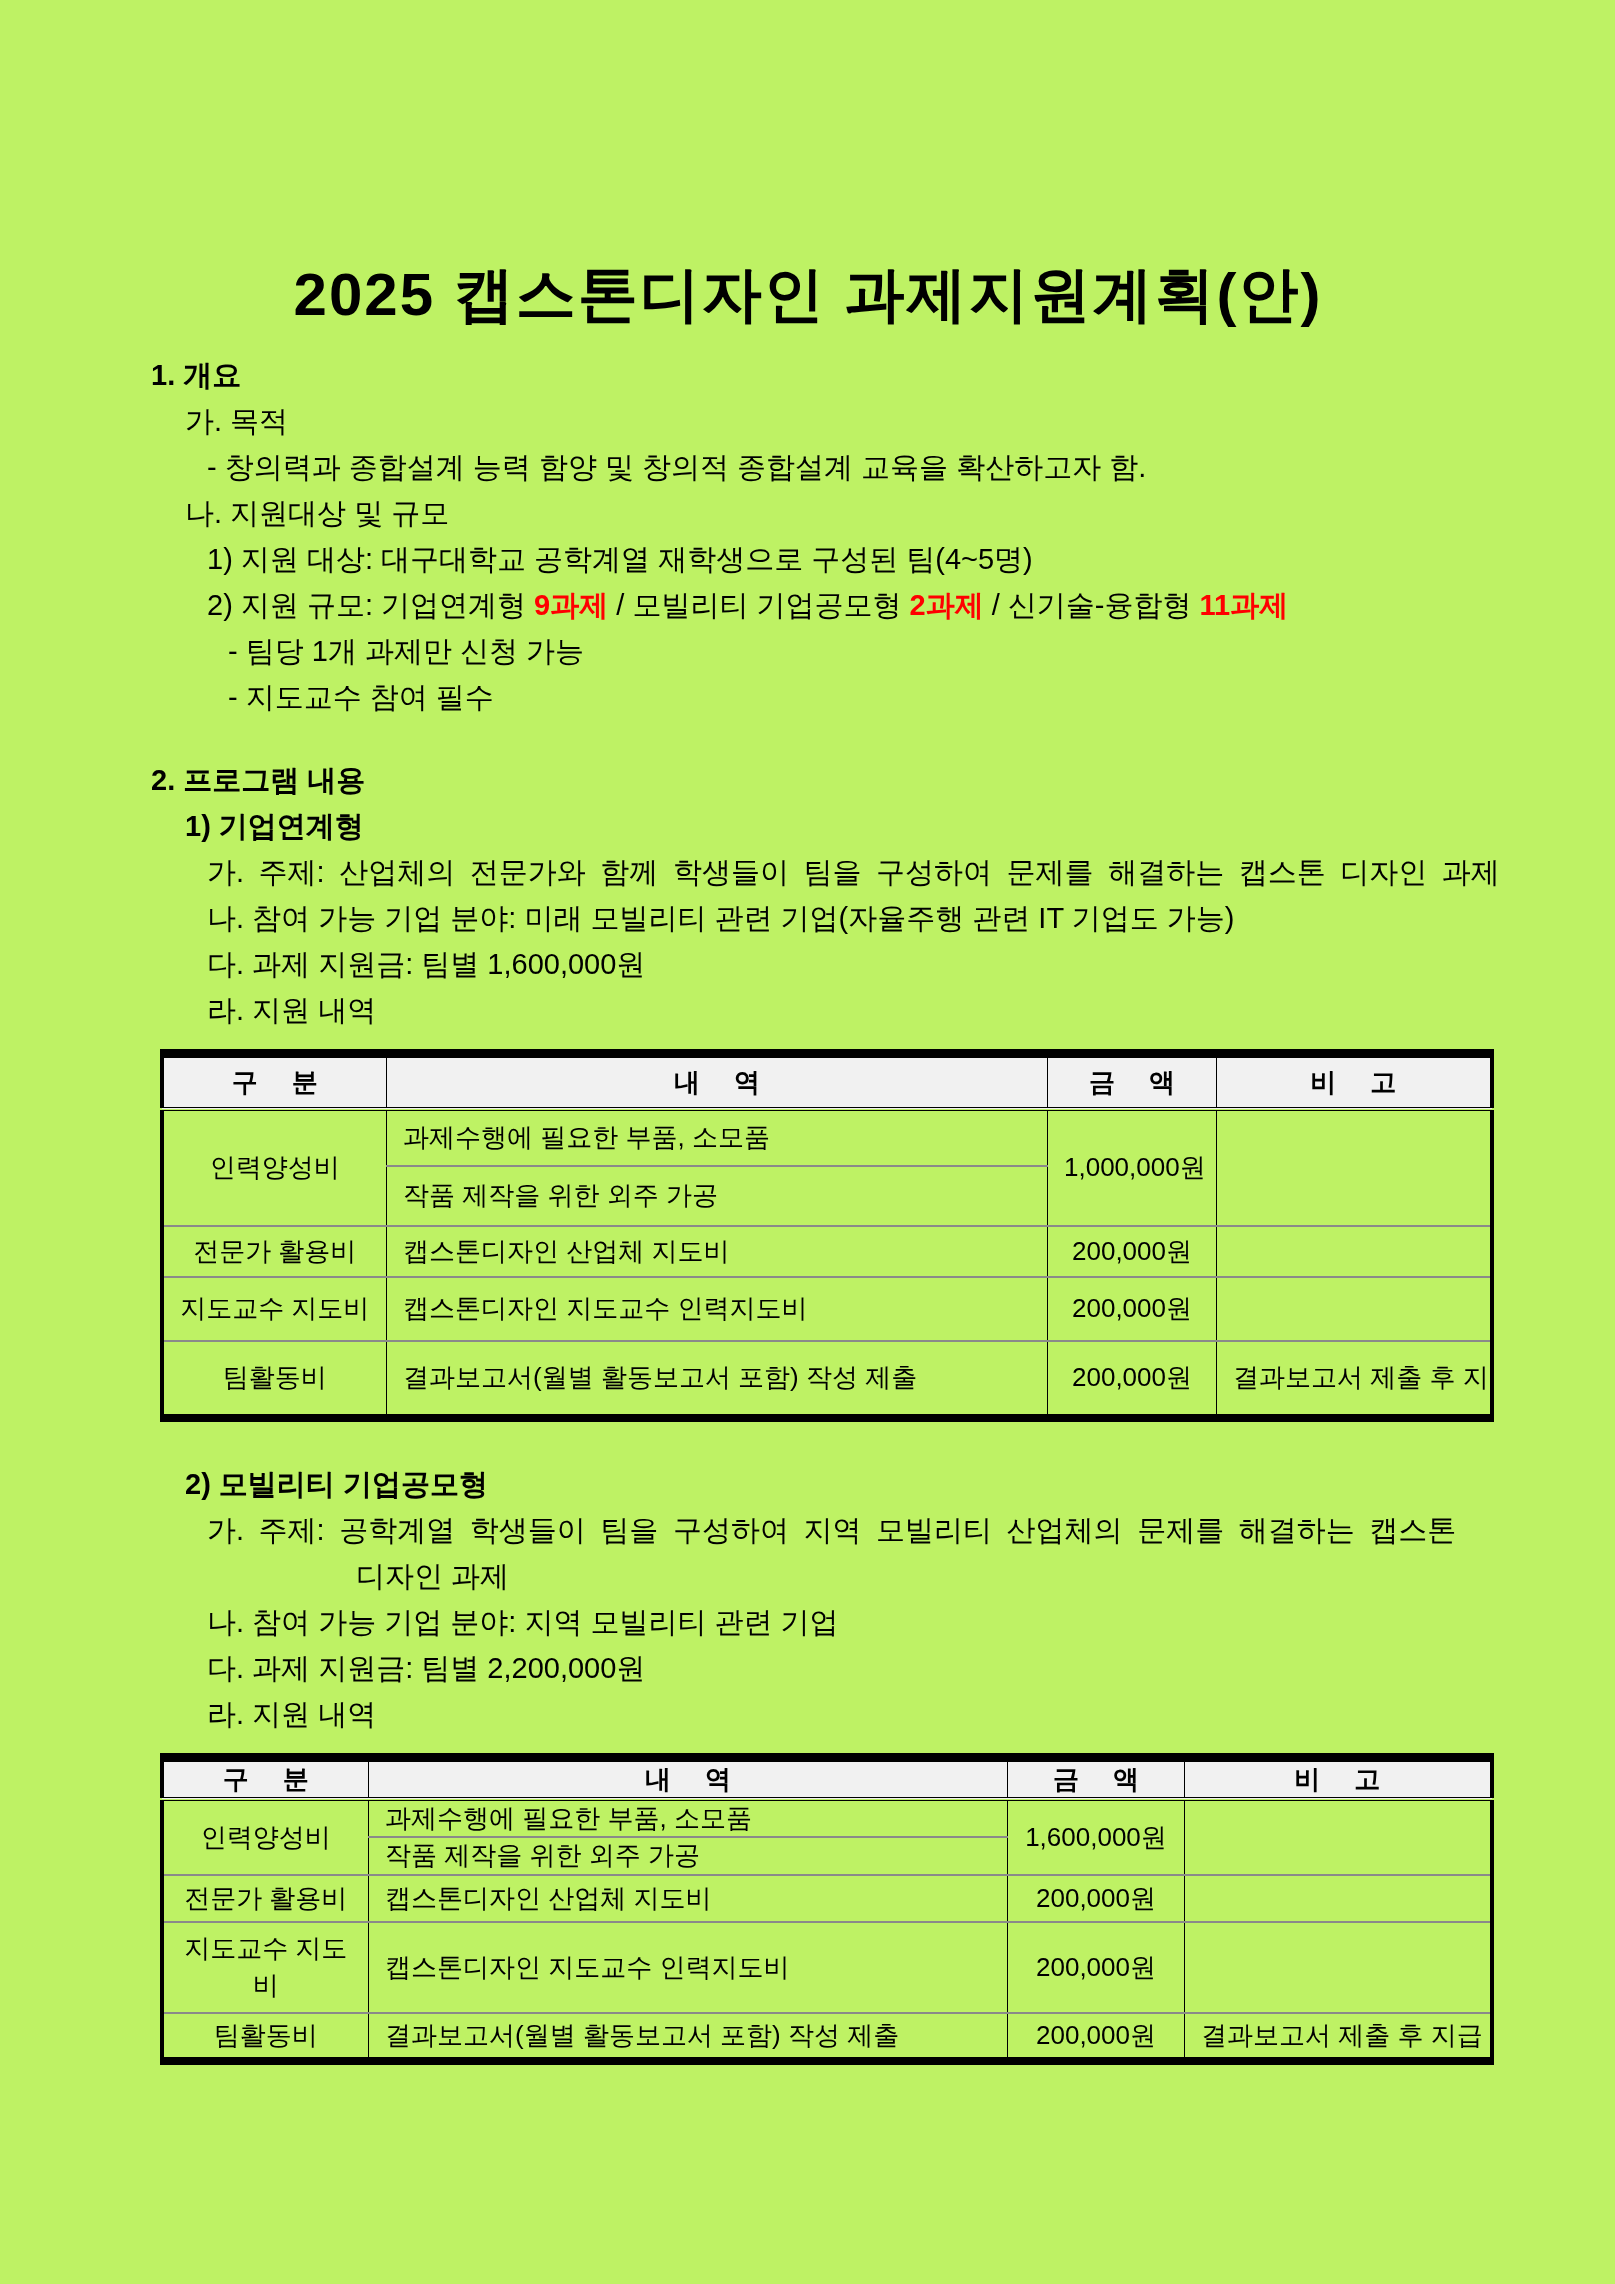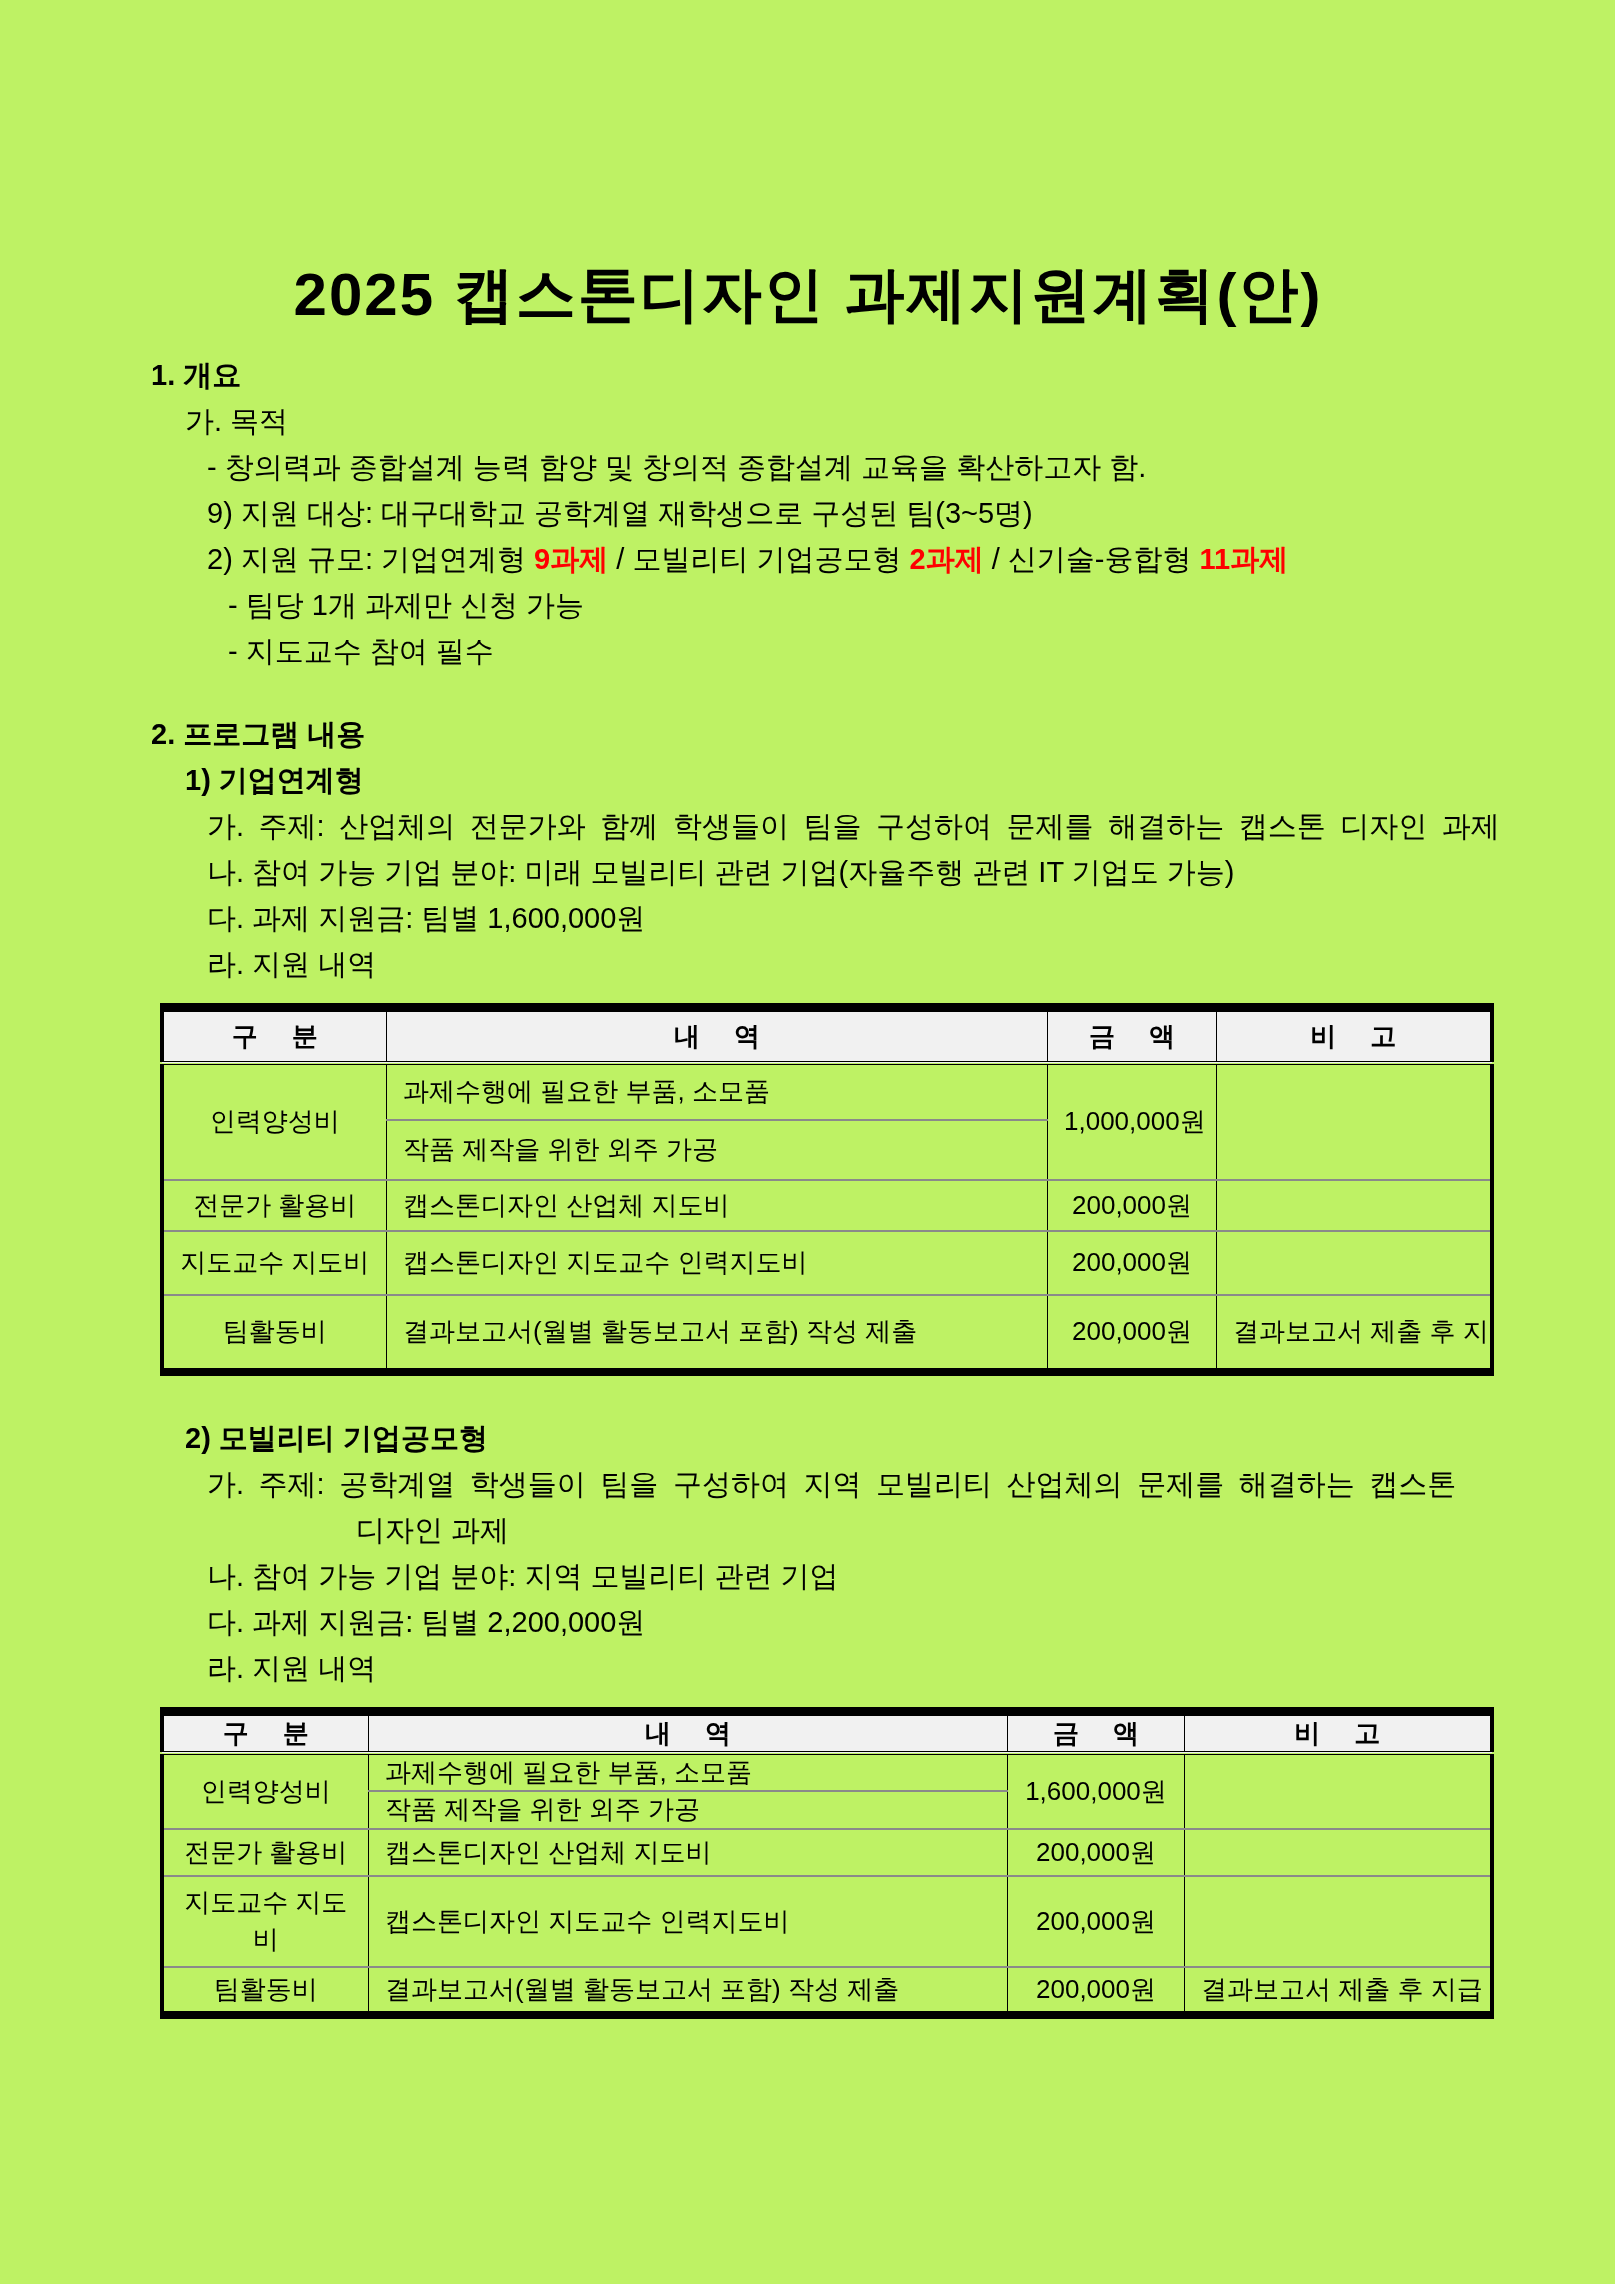--- a/index.html
+++ b/index.html
@@ -96,21 +96,22 @@
 
 <div class="page">
 
   <div class="doc-title">2025 캡스톤디자인 과제지원계획(안)</div>
 
   <div class="content">
 
     <div class="ln b mt-first">1. 개요</div>
     <div class="ln ind1">가. 목적</div>
     <div class="ln ind2">- 창의력과 종합설계 능력 함양 및 창의적 종합설계 교육을 확산하고자 함.</div>
-    <div class="ln ind2">9) 지원 대상: 대구대학교 공학계열 재학생으로 구성된 팀(3~5명)</div>
+    <div class="ln ind1">나. 지원대상 및 규모</div>
+    <div class="ln ind2">1) 지원 대상: 대구대학교 공학계열 재학생으로 구성된 팀(4~5명)</div>
     <div class="ln ind2">
       <span>2) 지원 규모: 기업연계형 </span><span class="red">9과제</span><span> / 모빌리티 기업공모형 </span><span class="red">2과제</span><span> / 신기술-융합형 </span><span class="red">11과제</span>
     </div>
     <div class="ln ind3">- 팀당 1개 과제만 신청 가능</div>
     <div class="ln ind3">- 지도교수 참여 필수</div>
 
     <div class="ln b mt-sec">2. 프로그램 내용</div>
     <div class="ln b ind1">1) 기업연계형</div>
     <div class="ln ind2 wide">가. 주제: 산업체의 전문가와 함께 학생들이 팀을 구성하여 문제를 해결하는 캡스톤 디자인 과제</div>
     <div class="ln ind2">나. 참여 가능 기업 분야: 미래 모빌리티 관련 기업(자율주행 관련 IT 기업도 가능)</div>

